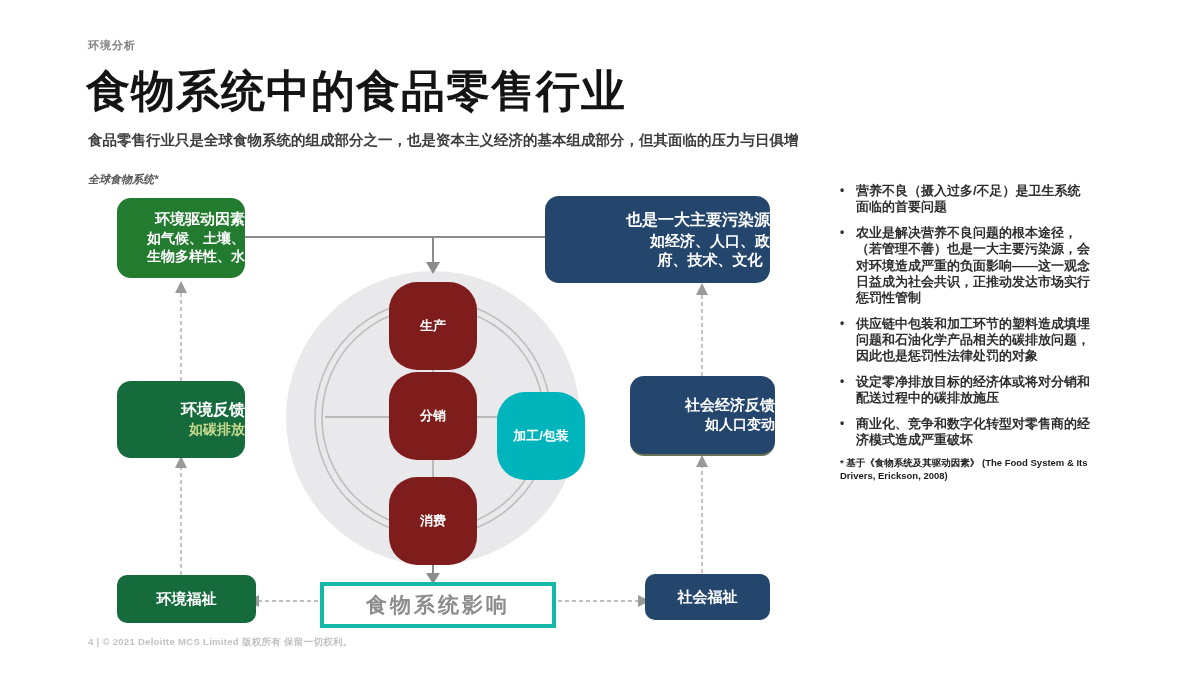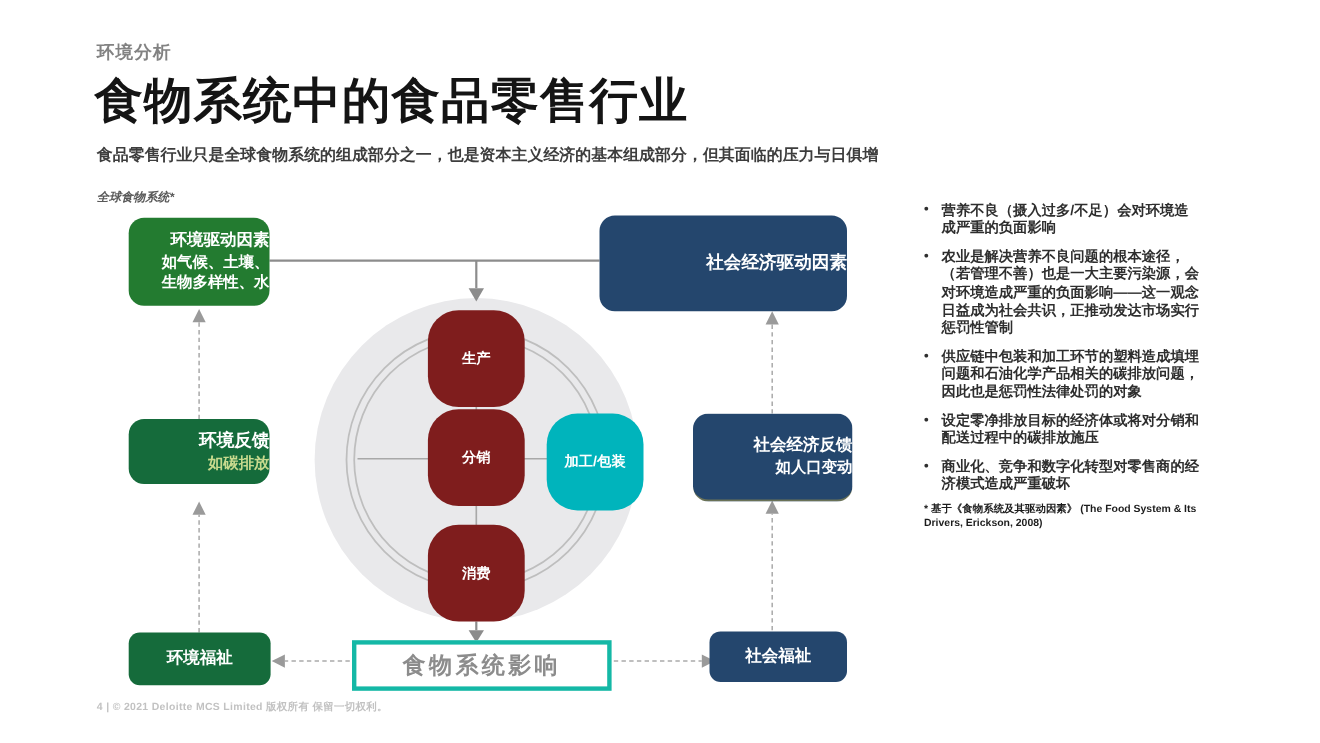--- a/index.html
+++ b/index.html
@@ -1,20 +1,20 @@
 <!DOCTYPE html>
 <html><head>
 <meta charset="utf-8">
 <style>
   html,body{margin:0;padding:0;background:#fff;}
   .slide{
     position:relative;width:1200px;height:675px;background:#ffffff;overflow:hidden;
     font-family:"Liberation Sans","DejaVu Sans",sans-serif;
   }
-  .kicker{position:absolute;left:88px;top:38px;font-size:16px;font-weight:700;color:#828282;letter-spacing:1px;}
+  .kicker{position:absolute;left:88px;top:38px;font-size:11px;font-weight:700;color:#828282;letter-spacing:1px;}
   .title{position:absolute;left:86px;top:62px;margin:0;font-size:44px;font-weight:700;color:#141414;letter-spacing:1px;white-space:nowrap;}
   .subtitle{position:absolute;left:88px;top:131px;font-size:14.5px;font-weight:700;color:#3d3d3d;white-space:nowrap;}
   .diagram-label{position:absolute;left:88px;top:172px;font-size:11px;font-style:italic;font-weight:700;color:#595959;}
 
   svg.connectors{position:absolute;left:0;top:0;z-index:0;}
 
   .box{position:absolute;z-index:2;display:flex;flex-direction:column;align-items:center;justify-content:center;
        text-align:center;color:#fff;box-sizing:border-box;}
   .round14{border-radius:14px;align-items:flex-end;}
   .round10{border-radius:10px;}
@@ -87,54 +87,56 @@
     <polygon points="638,595 638,607 650,601" fill="#9A9A9A"></polygon>
   </svg>
 
   <div class="box green round14" style="left:117px;top:198px;width:128px;height:80px;">
     <div class="box-title">环境驱动因素</div>
     <div class="box-sub">如气候、土壤、
 生物多样性、水</div>
   </div>
 
   <div class="box navy round14" style="left:545px;top:196px;width:225px;height:87px;">
-    <div class="box-title lg">社会经济驱动因素</div>
+    <div class="box-title lg">也是一大主要污染源</div>
+    <div class="box-sub" style="font-size:15px;">如经济、人口、政
+府、技术、文化</div>
   </div>
 
-  <div class="box dgreen round14" style="left:117px;top:381px;width:128px;height:59px;">
+  <div class="box dgreen round14" style="left:117px;top:381px;width:128px;height:77px;">
     <div class="box-title lg">环境反馈</div>
     <div class="box-sub accent-sub">如碳排放</div>
   </div>
 
   <div class="box navy round14 olive-edge" style="left:630px;top:376px;width:145px;height:80px;">
     <div class="box-title">社会经济反馈</div>
     <div class="box-sub">如人口变动</div>
   </div>
 
-  <div class="box dgreen round10" style="left:117px;top:575px;width:129px;height:48px;">
+  <div class="box dgreen round10" style="left:117px;top:575px;width:139px;height:48px;">
     <div class="box-title">环境福祉</div>
   </div>
 
   <div class="impact" style="left:320px;top:582px;width:236px;height:46px;">
     <div class="impact-title">食物系统影响</div>
   </div>
 
   <div class="box navy round10" style="left:645px;top:574px;width:125px;height:46px;">
     <div class="box-title">社会福祉</div>
   </div>
 
   <div class="node teal node-sm" style="left:389px;top:282px;">生产</div>
   <div class="node teal node-sm" style="left:389px;top:372px;">分销</div>
-  <div class="node teal-light node-sm" style="left:497px;top:376px;">加工/包装</div>
+  <div class="node teal-light node-sm" style="left:497px;top:392px;">加工/包装</div>
   <div class="node teal node-sm" style="left:389px;top:477px;">消费</div>
 
   <div class="panel">
     <div class="bullet-item">
       <span class="dot">•</span>
-      <span>营养不良（摄入过多/不足）会对环境造成严重的负面影响</span>
+      <span>营养不良（摄入过多/不足）是卫生系统面临的首要问题</span>
     </div>
     <div class="bullet-item">
       <span class="dot">•</span>
       <span>农业是解决营养不良问题的根本途径，（若管理不善）也是一大主要污染源，会对环境造成严重的负面影响——这一观念日益成为社会共识，正推动发达市场实行惩罚性管制</span>
     </div>
     <div class="bullet-item">
       <span class="dot">•</span>
       <span>供应链中包装和加工环节的塑料造成填埋问题和石油化学产品相关的碳排放问题，因此也是惩罚性法律处罚的对象</span>
     </div>
     <div class="bullet-item">

